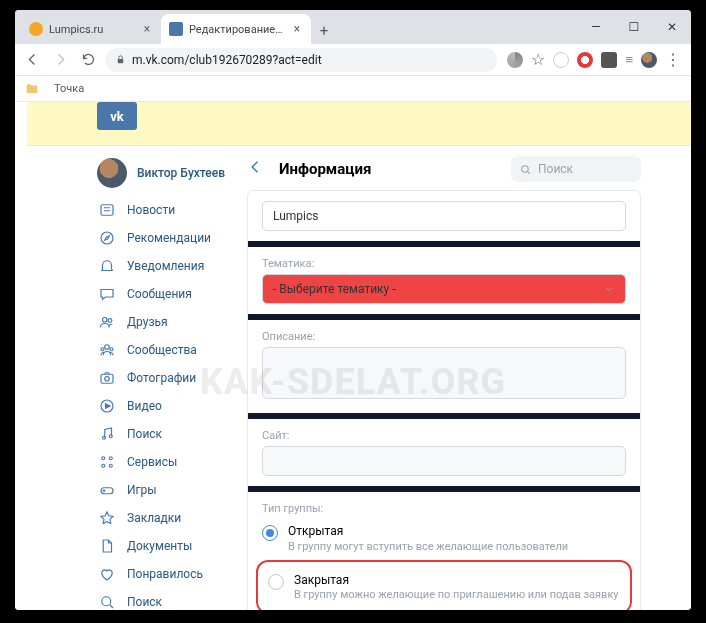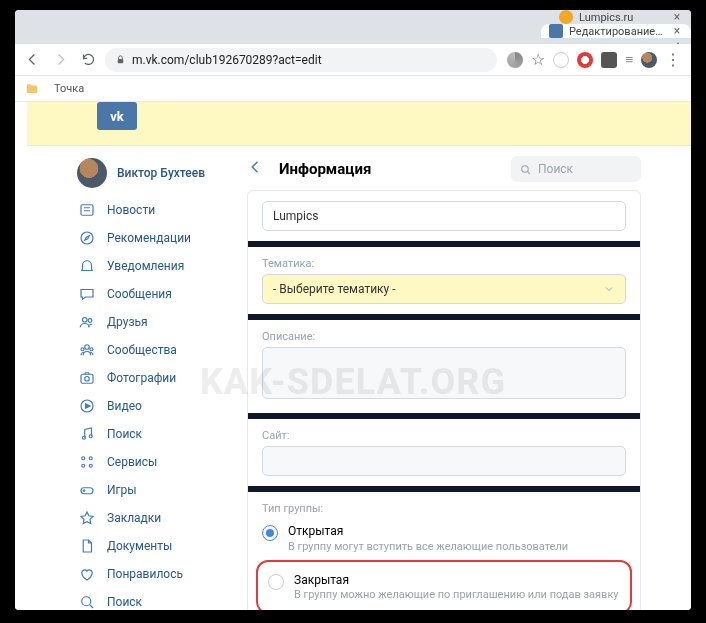--- a/index.html
+++ b/index.html
@@ -1,20 +1,20 @@
 <!DOCTYPE html>
 <html><head>
 <meta charset="utf-8">
 <style>
   * { box-sizing: border-box; margin: 0; padding: 0; font-family: -apple-system, BlinkMacSystemFont, "Segoe UI", Roboto, Arial, sans-serif; }
   body { width: 706px; height: 623px; background: #000; overflow: hidden; position: relative; }
   .window { position: absolute; left: 15px; top: 10px; width: 676px; height: 600px; background: #fff; border-radius: 4px; overflow: hidden; display: flex; flex-direction: column; }
 
   
-  .tabbar { height: 34px; background: #dee1e6; display: flex; align-items: flex-end; padding-left: 6px; flex-direction: column; }
+  .tabbar { height: 34px; background: #dee1e6; display: flex; align-items: flex-end; padding-left: 6px; }
   .tab { height: 30px; background: #dee1e6; border-radius: 8px 8px 0 0; display: flex; align-items: center; padding: 0 8px; font-size: 11px; color: #444; gap: 6px; min-width: 140px; max-width: 150px; }
   .tab.active { background: #fff; }
   .tab .favicon { width: 14px; height: 14px; border-radius: 2px; flex-shrink: 0; }
   .tab .title { white-space: nowrap; overflow: hidden; text-overflow: ellipsis; flex: 1; }
   .tab .close { width: 12px; height: 12px; flex-shrink: 0; color: #666; font-size: 12px; line-height: 12px; text-align: center; }
   .newtab { width: 26px; height: 26px; display: flex; align-items: center; justify-content: center; color: #555; font-size: 15px; }
   .winctrl { margin-left: auto; display: flex; height: 34px;}
   .winctrl div { width: 38px; display:flex; align-items:center; justify-content:center; font-size:12px; color:#333;}
 
   .addrbar { height: 32px; background: #fff; border-bottom: 1px solid #e5e5e5; display: flex; align-items: center; padding: 0 6px; gap: 6px; }
@@ -26,42 +26,42 @@
   .exticons .ext { width: 16px; height: 16px; border-radius: 50%; }
 
   .bookbar { height: 26px; background: #fff; border-bottom: 1px solid #e8e8e8; display: flex; align-items: center; padding: 0 10px; font-size: 11px; color: #555; gap: 15px; }
   .bookbar .folder { width:14px; height:14px; }
 
   
   .page { flex: 1; background: #fff; display: flex; overflow: hidden; position: relative; }
   .topstrip { position: absolute; left:12px; right:0; top:0; height: 44px; border-bottom: 1px solid #e7e8ec; background:#fef9c3; display:flex; align-items:flex-start; z-index:2;}
   .logo { width: 40px; height: 28px; background: #4a76a8; border-radius: 3px; margin-left: 70px; display:flex; align-items:center; justify-content:center; color:#fff; font-weight:700; font-size:13px; }
 
-  .leftcol { width: 232px; padding-top: 52px; padding-left: 62px; }
+  .leftcol { width: 232px; padding-top: 52px; padding-left: 82px; }
   .profile { display:flex; align-items:center; gap:10px; padding: 4px 0 8px; }
   .avatar { width: 30px; height: 30px; border-radius: 50%; background: radial-gradient(circle at 40% 35%, #b5875e 0 35%, #4a5a6a 36% 100%); }
   .profile-name { font-size: 12px; color: #2a5885; font-weight: 500; }
   .navlist { display:flex; flex-direction: column; }
   .navitem { display:flex; align-items:center; gap: 10px; height: 28px; font-size: 12px; color: #2a5885; cursor: pointer; }
   .navitem .ico { width:20px; height:20px; display:flex; align-items:center; justify-content:center; color:#447bba; }
   .navitem .ico svg { width:18px; height:18px; stroke:#447bba; fill:none; stroke-width:1.6; }
 
   .rightcol { flex: 1; padding-top: 52px; padding-right: 50px; overflow: hidden; position: relative; }
   .pagehead { display:flex; align-items:center; gap: 14px; height: 30px; margin-bottom: 6px; }
   .backarrow { color:#447bba; }
   .pagetitle { font-size: 15px; font-weight: 700; color: #000; }
   .searchpill { margin-left: auto; width: 130px; height: 26px; background:#f2f3f5; border-radius: 6px; display:flex; align-items:center; padding:0 8px; gap:6px; font-size:12px; color:#99a2ad;}
 
   .formcard { border: 1px solid #e7e8ec; border-radius: 6px; margin-top: 6px; }
   .section { padding: 10px 14px; border-bottom: 6px solid #0f172a; }
   .section:last-child { border-bottom: none; }
   .label { font-size: 11px; color: #99a2ad; margin-bottom: 4px; }
   .tinput { width: 100%; height: 30px; border: 1px solid #d3d9de; border-radius: 5px; padding: 0 10px; font-size: 12px; color:#333; background:#fff; }
   .tarea { width: 100%; height: 52px; border: 1px solid #d3d9de; border-radius: 5px; background:#f7f8fa; resize:none; }
-  .select { width:100%; height:30px; border:1px solid #d3d9de; border-radius:5px; background:#fef9c3; display:flex; align-items:center; justify-content:space-between; padding:0 10px; font-size:12px; color:#333;}
+  .select { width:100%; height:30px; border:1px solid #d3d9de; border-radius:5px; background:#ef4444; display:flex; align-items:center; justify-content:space-between; padding:0 10px; font-size:12px; color:#333;}
   .radio-row { display:flex; gap:10px; align-items:flex-start; padding: 5px 0; }
   .radio { width:16px; height:16px; border:1.5px solid #c5c9cc; border-radius:50%; margin-top:1px; flex-shrink:0; display:flex; align-items:center; justify-content:center;}
   .radio.checked { border-color:#3f8ae0;}
   .radio.checked::after { content:""; width:8px; height:8px; background:#3f8ae0; border-radius:50%;}
   .radio-label { font-size: 12px; color:#000; line-height:1.3;}
   .radio-desc { font-size: 11px; color:#99a2ad; }
   .highlight { border: 2.5px solid #e63939; border-radius: 12px; padding: 6px 10px; margin: 2px -6px; }
 
   .watermark { position:absolute; left:50%; top:280px; transform:translate(-50%,-50%); font-size:36px; font-weight:800; color:rgba(0,0,0,0.07); letter-spacing:1px; white-space:nowrap; pointer-events:none; z-index:5;}
 </style>

